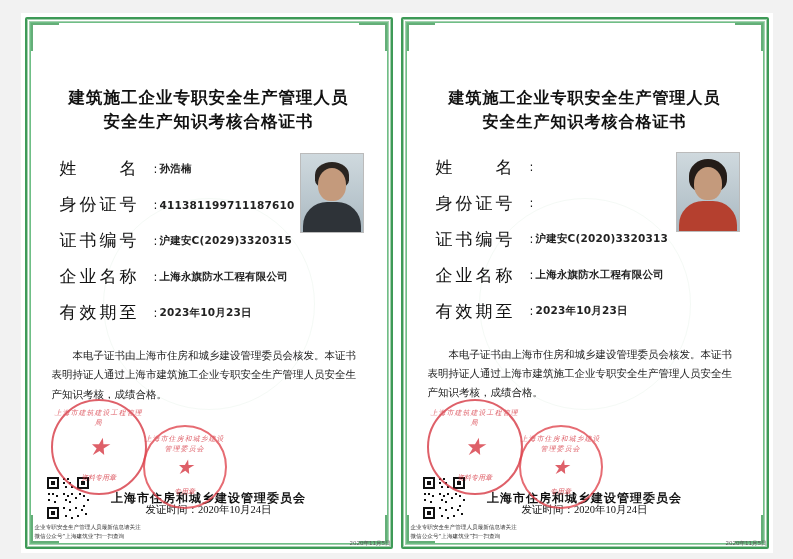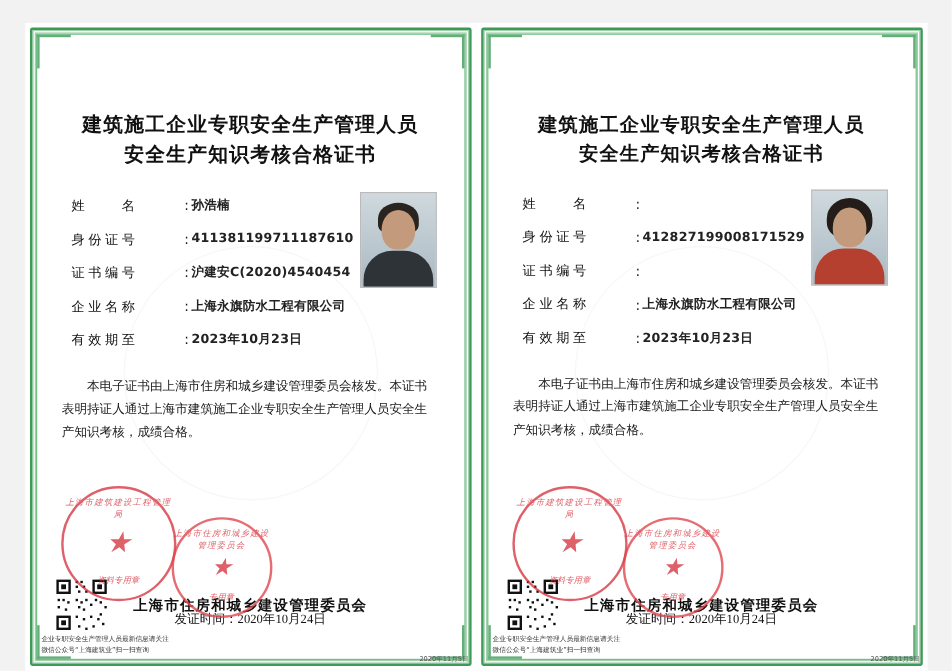--- a/index.html
+++ b/index.html
@@ -4,21 +4,21 @@
 <style>
   html,body{margin:0;padding:0;}
   body{
     width:793px;height:559px;
     background:#ffffff;
     font-family:"Liberation Serif", serif;
     overflow:hidden;
   }
   .page{
     position:relative;width:793px;height:559px;
-    display:flex;justify-content:center;align-items:flex-end;
+    display:flex;justify-content:center;align-items:center;
     padding-top:6px;box-sizing:border-box;
     background:#f2f2f2;
   }
   .cert{
     position:relative;
     width:376px;height:540px;
     background:#ffffff;
     box-sizing:border-box;
     padding:7px;
   }
@@ -67,21 +67,21 @@
     align-items:center;
     margin-bottom:13px;
     font-size:11.5px;
     color:#1a1a1a;
     font-family:"DejaVu Sans", sans-serif;
   }
   .label{
     width:92px;
     flex:0 0 92px;
     letter-spacing:3px;
-    font-size:11px;
+    font-size:17px;
     color:#111;
   }
   .colon{width:8px;flex:0 0 8px;text-align:center;}
   .value{
     flex:1;
     font-size:10.5px;
     color:#222;
     font-family:"DejaVu Sans", sans-serif;
     letter-spacing:.2px;
     font-weight:bold;
@@ -268,21 +268,21 @@
           <span class="value">孙浩楠</span>
         </div>
         <div class="row">
           <span class="label">身份证号</span>
           <span class="colon">:</span>
           <span class="value">411381199711187610</span>
         </div>
         <div class="row">
           <span class="label">证书编号</span>
           <span class="colon">:</span>
-          <span class="value">沪建安C(2020)4540454</span>
+          <span class="value">沪建安C(2029)3320315</span>
         </div>
         <div class="row">
           <span class="label">企业名称</span>
           <span class="colon">:</span>
           <span class="value">上海永旗防水工程有限公司</span>
         </div>
         <div class="row">
           <span class="label">有效期至</span>
           <span class="colon">:</span>
           <span class="value">2023年10月23日</span>
@@ -383,25 +383,25 @@
             <div class="body"></div>
         </div>
 
         <div class="row">
           <span class="label">姓　　名</span>
           <span class="colon">:</span>
         </div>
         <div class="row">
           <span class="label">身份证号</span>
           <span class="colon">:</span>
-          <span class="value">412827199008171529</span>
         </div>
         <div class="row">
           <span class="label">证书编号</span>
           <span class="colon">:</span>
+          <span class="value">沪建安C(2020)3320313</span>
         </div>
         <div class="row">
           <span class="label">企业名称</span>
           <span class="colon">:</span>
           <span class="value">上海永旗防水工程有限公司</span>
         </div>
         <div class="row">
           <span class="label">有效期至</span>
           <span class="colon">:</span>
           <span class="value">2023年10月23日</span>

